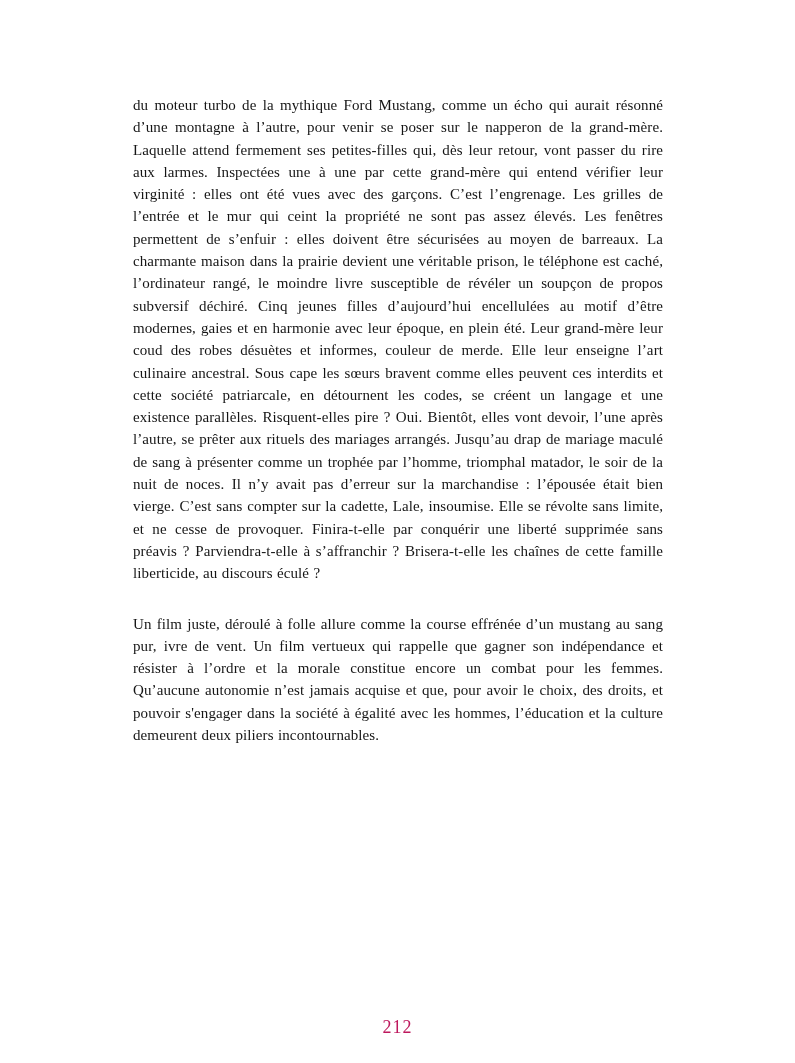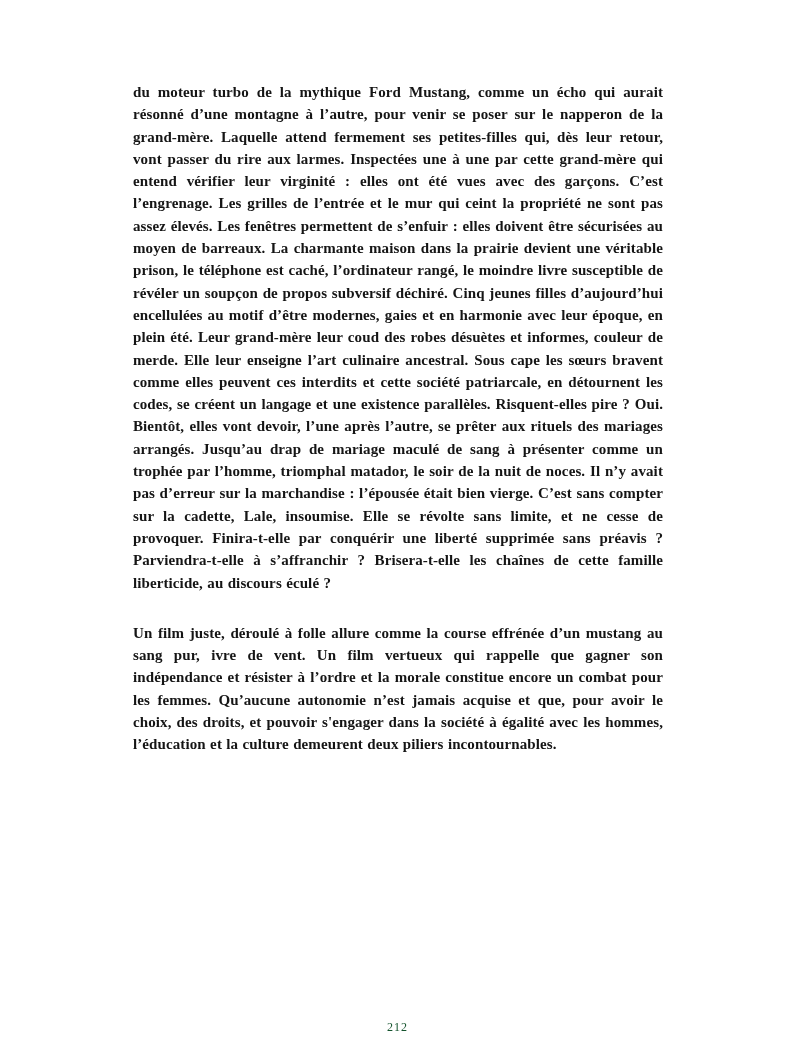--- a/index.html
+++ b/index.html
@@ -13,45 +13,44 @@
     width: 795px;
     height: 1063px;
     background: #ffffff;
     overflow: hidden;
     font-family: "Liberation Serif", "DejaVu Serif", serif;
     color: #151515;
   }
   .text-block {
     position: absolute;
     left: 133px;
-    top: 81px;
+    top: 94px;
     width: 530px;
-    font-weight: bold;
   }
   .body-par {
     margin: 0;
     font-size: 15px;
     line-height: 22.3px;
     text-align: justify;
     letter-spacing: 0.1px;
     word-spacing: 0.5px;
   }
   .body-par + .body-par {
     margin-top: 28px;
   }
   .page-footer {
     position: absolute;
     left: 0;
     top: 1017px;
     width: 795px;
     text-align: center;
   }
   .page-number {
-    font-size: 12px;
-    color: #14532d;
+    font-size: 18px;
+    color: #be185d;
     letter-spacing: 1px;
   }
 </style>
 </head>
 <body>
 
 <div class="page">
   <main class="text-block">
     <article>
       <p class="body-par">du moteur turbo de la mythique Ford Mustang, comme un écho qui aurait résonné d’une montagne à l’autre, pour venir se poser sur le napperon de la grand-mère. Laquelle attend fermement ses petites-filles qui, dès leur retour, vont passer du rire aux larmes. Inspectées une à une par cette grand-mère qui entend vérifier leur virginité&nbsp;: elles ont été vues avec des garçons. C’est l’engrenage. Les grilles de l’entrée et le mur qui ceint la propriété ne sont pas assez élevés. Les fenêtres permettent de s’enfuir&nbsp;: elles doivent être sécurisées au moyen de barreaux. La charmante maison dans la prairie devient une véritable prison, le téléphone est caché, l’ordinateur rangé, le moindre livre susceptible de révéler un soupçon de propos subversif déchiré. Cinq jeunes filles d’aujourd’hui encellulées au motif d’être modernes, gaies et en harmonie avec leur époque, en plein été. Leur grand-mère leur coud des robes désuètes et informes, couleur de merde. Elle leur enseigne l’art culinaire ancestral. Sous cape les sœurs bravent comme elles peuvent ces interdits et cette société patriarcale, en détournent les codes, se créent un langage et une existence parallèles. Risquent-elles pire&nbsp;? Oui. Bientôt, elles vont devoir, l’une après l’autre, se prêter aux rituels des mariages arrangés. Jusqu’au drap de mariage maculé de sang à présenter comme un trophée par l’homme, triomphal matador, le soir de la nuit de noces. Il n’y avait pas d’erreur sur la marchandise&nbsp;: l’épousée était bien vierge. C’est sans compter sur la cadette, Lale, insoumise. Elle se révolte sans limite, et ne cesse de provoquer. Finira-t-elle par conquérir une liberté supprimée sans préavis&nbsp;? Parviendra-t-elle à s’affranchir&nbsp;? Brisera-t-elle les chaînes de cette famille liberticide, au discours éculé&nbsp;?</p>

